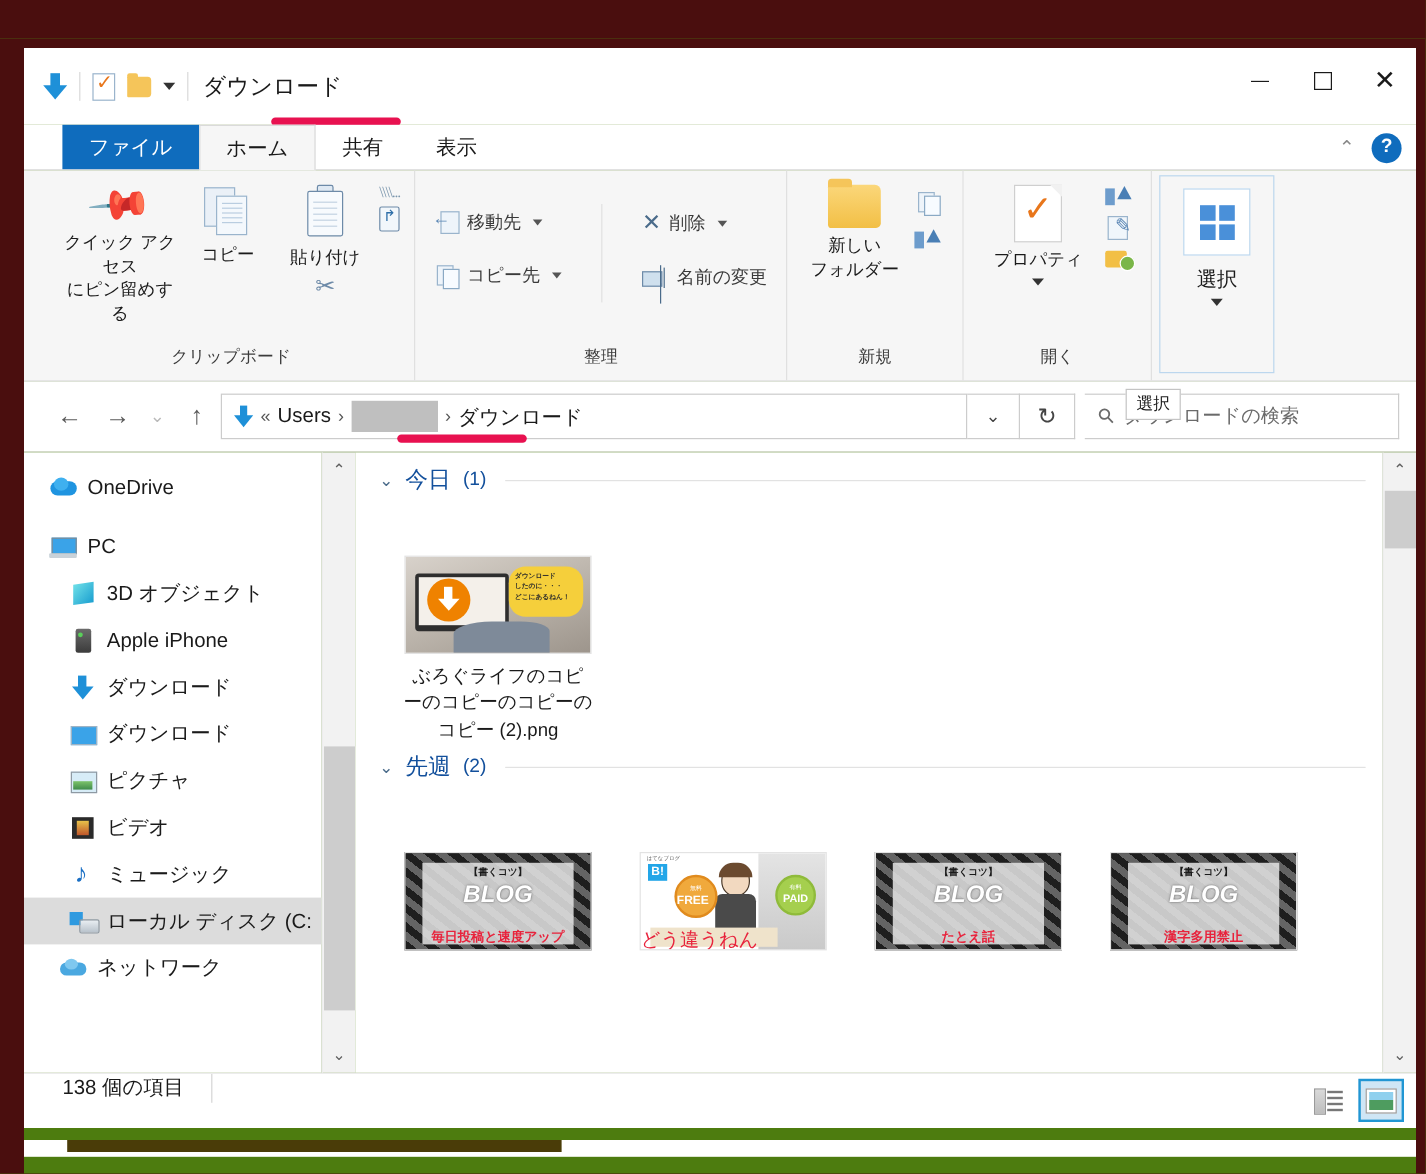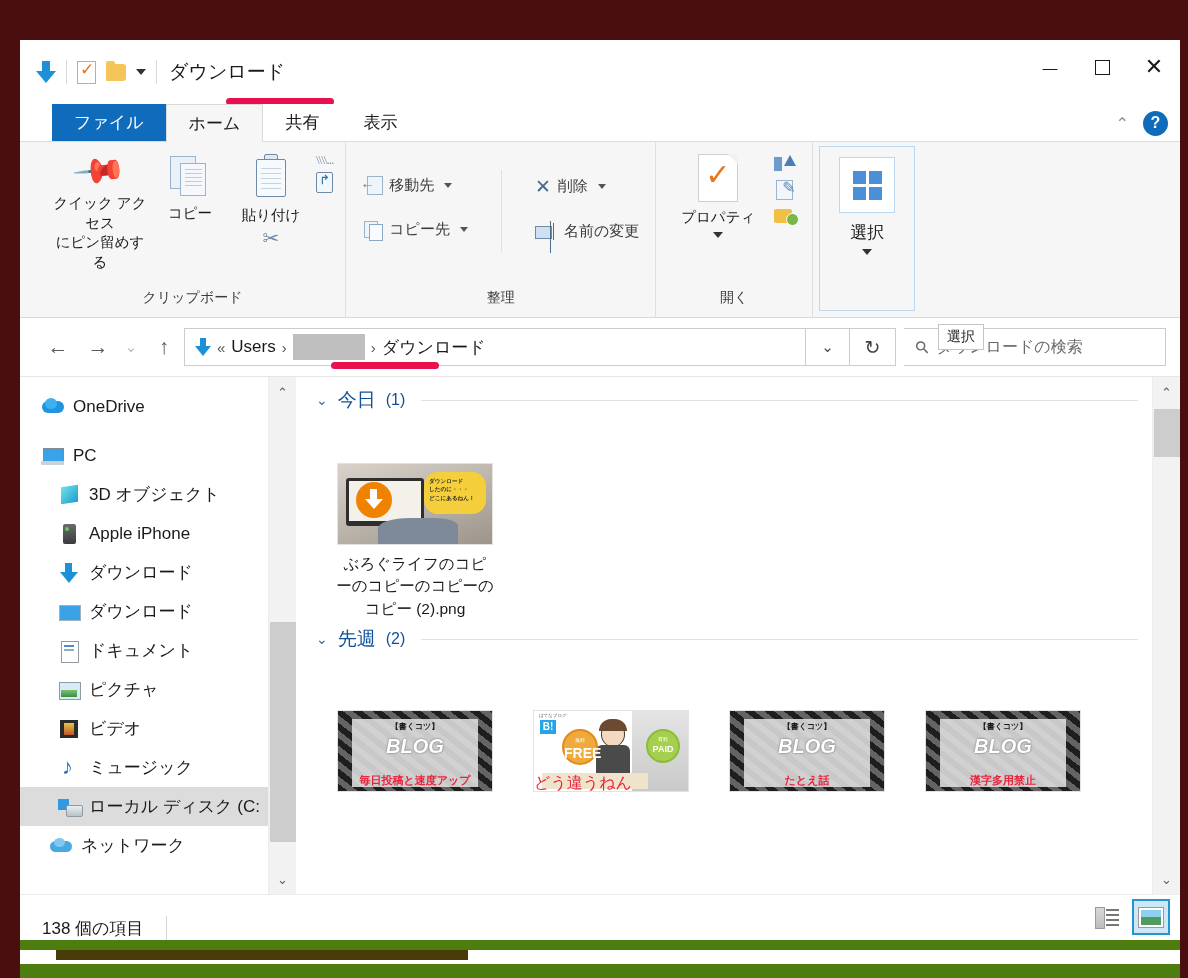--- a/index.html
+++ b/index.html
@@ -341,36 +341,36 @@
   .tb-blog .bg{position:absolute;inset:0;background:repeating-linear-gradient(38deg,#1c1c1c 0 6px,#6e6e6e 6px 12px);opacity:.85;}
   .tb-blog .panel{position:absolute;left:14px;top:8px;right:14px;bottom:4px;background:rgba(224,224,224,.88);}
   .tb-blog .t1{position:absolute;top:10px;left:0;right:0;text-align:center;font-size:8px;color:#1a1a1a;font-weight:bold;}
   .tb-blog .t2{position:absolute;top:24px;left:0;right:0;text-align:center;font-size:20px;color:#fff;font-weight:bold;font-style:italic;text-shadow:0 0 2px #555;}
   .tb-blog .t3{position:absolute;bottom:3px;left:0;right:0;text-align:center;font-size:11px;color:#e8233c;font-weight:bold;}
   .tb-free { background:#ffffff; }
   .tb-free .kb{position:absolute;right:0;top:0;width:56px;height:82px;background:linear-gradient(#e4e4e4,#c9c9c9);}
   .tb-free .bmark{position:absolute;left:6px;top:9px;width:16px;height:14px;background:#23a6e8;color:#fff;font-size:10px;font-weight:bold;text-align:center;line-height:14px;}
   .tb-free .blabel{position:absolute;left:5px;top:2px;font-size:4.5px;color:#555;}
   .tb-free .coin1{position:absolute;left:28px;top:18px;width:36px;height:36px;border-radius:50%;background:#f0a93c;border:2px solid #e08b1e;}
-  .tb-free .coin1 b{position:absolute;left:0;right:0;top:14px;text-align:left;font-size:14px;color:#fff;}
+  .tb-free .coin1 b{position:absolute;left:0;right:0;top:14px;text-align:left;font-size:10px;color:#fff;}
   .tb-free .coin1 i{position:absolute;left:0;right:0;top:6px;text-align:center;font-size:5px;color:#fff;font-style:normal;}
   .tb-free .coin2{position:absolute;right:8px;top:18px;width:34px;height:34px;border-radius:50%;background:#a5cf4e;border:2px solid #8fbb3a;}
   .tb-free .coin2 b{position:absolute;left:0;right:0;top:13px;text-align:center;font-size:9px;color:#fff;}
   .tb-free .coin2 i{position:absolute;left:0;right:0;top:5px;text-align:center;font-size:5px;color:#fff;font-style:normal;}
   .tb-free .person{position:absolute;left:60px;top:10px;width:38px;height:60px;}
   .tb-free .head{position:absolute;left:7px;top:0;width:24px;height:26px;border-radius:48%;background:#f2d9c0;border:1.5px solid #4a3a2a;}
   .tb-free .hair{position:absolute;left:5px;top:-2px;width:28px;height:12px;border-radius:14px 14px 0 0;background:#6b4a2f;}
   .tb-free .body{position:absolute;left:2px;top:24px;width:34px;height:36px;background:#4a4a4a;border-radius:6px 6px 0 0;}
   .tb-free .band{position:absolute;left:8px;bottom:2px;right:40px;height:16px;background:#efe3cb;}
   .tb-free .t3{position:absolute;bottom:-3px;left:0;right:0;text-align:left;font-size:16px;color:#e8233c;font-weight:normal;}
 
   
   .statusbar {
-    height: 46px; display:flex;align-items:flex-end; background:#ffffff;
-    border-top:1px solid #ececec; padding-left:22px; position:relative;
+    height: 46px; display:flex;align-items:flex-start; background:#ffffff;
+    border-top:1px solid #ececec; padding-left:32px; position:relative;
   }
   .status-text { font-size:17px;color:#1a1a1a; }
   .status-div { width:1px;height:24px;background:#d5d5d5;margin-left:22px; }
   .viewbtns { position:absolute; right:10px; top:4px; display:flex; gap:6px; align-items:center;}
   .vbtn { width:38px;height:36px;display:flex;align-items:center;justify-content:center; }
   .vbtn.active { border:2px solid #2196d3; background:#cfe6f5; }
   .det-ic { width:24px;height:20px;position:relative;}
   .det-ic::before{
     content:"";position:absolute;left:0;top:0;width:8px;height:20px;
     background:linear-gradient(#d9d9d9,#bdbdbd);border:1px solid #9a9a9a;
@@ -485,20 +485,42 @@
           </div>
           <div class="listbtn">
             <span class="rename-ic"></span>
             <span>名前の変更</span>
           </div>
         </div>
       </div>
       <div class="rgroup-label">整理</div>
     </div>
 
+    <div class="rgroup">
+      <div class="rgroup-items">
+        <div class="bigbtn" style="width:88px">
+          <span class="bigfolder"></span>
+          <span class="lbl">
+            <span>新しい</span><br>
+            <span>フォルダー</span>
+          </span>
+        </div>
+        <div class="smallcol" style="gap:12px;padding-top:10px">
+          <div style="display:flex;align-items:center;gap:6px;">
+            <span class="copyto-ic"></span>
+            <span class="tri"></span>
+          </div>
+          <div style="display:flex;align-items:center;gap:6px;">
+            <span class="oi1"></span>
+            <span class="tri"></span>
+          </div>
+        </div>
+      </div>
+      <div class="rgroup-label">新規</div>
+    </div>
 
     <div class="rgroup">
       <div class="rgroup-items">
         <div class="bigbtn" style="width:100px">
           <span class="prop-big"></span>
           <span class="lbl">プロパティ</span>
           <span class="caret-dn" style="margin-top:4px"></span>
         </div>
         <div class="openicons">
           <div class="oi-row">
@@ -577,24 +599,20 @@
         <span class="ic ic-iphone"></span>
         <span>Apple iPhone</span>
       </div>
       <div class="navitem indent">
         <span class="ic ic-dl"></span>
         <span>ダウンロード</span>
       </div>
       <div class="navitem indent">
         <span class="ic ic-desktop"></span>
         <span>ダウンロード</span>
-      </div>
-      <div class="navitem indent">
-        <span class="ic ic-doc"></span>
-        <span>ドキュメント</span>
       </div>
       <div class="navitem indent">
         <span class="ic ic-pic"></span>
         <span>ピクチャ</span>
       </div>
       <div class="navitem indent">
         <span class="ic ic-vid"></span>
         <span>ビデオ</span>
       </div>
       <div class="navitem indent">

